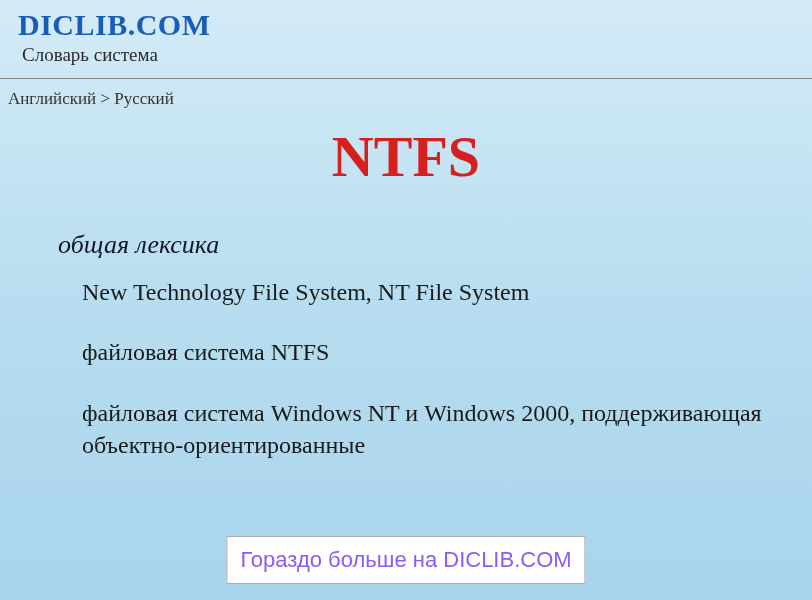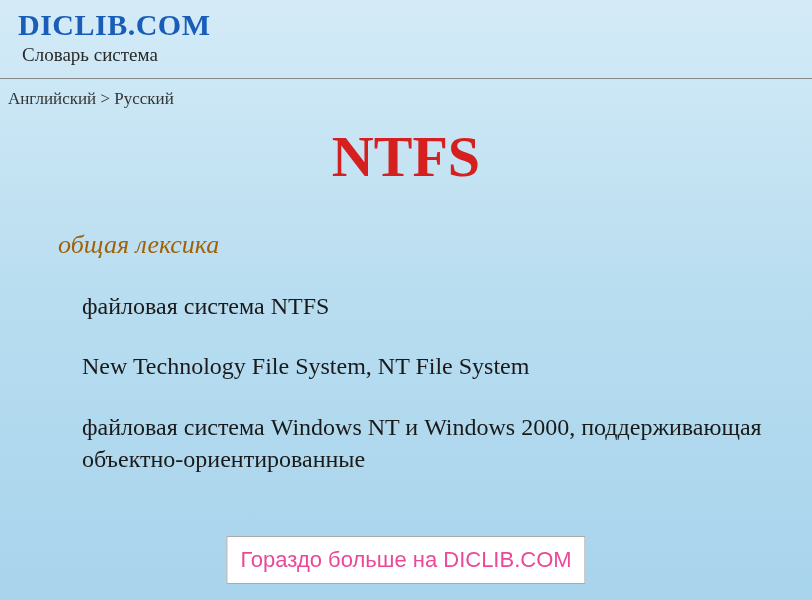--- a/index.html
+++ b/index.html
@@ -46,40 +46,40 @@
       color: #d62020;
       font-size: 58px;
       font-weight: bold;
       margin-top: 8px;
       margin-bottom: 40px;
     }
     .content {
       padding: 0 48px 0 58px;
     }
     .category {
-      color: #a16207;
+      color: #0f172a;
       font-style: italic;
       font-size: 26px;
-      margin-bottom: 30px;
+      margin-bottom: 16px;
     }
     .definition {
       color: #1a1a1a;
       font-size: 24px;
       margin-bottom: 28px;
       margin-left: 24px;
       line-height: 1.35;
     }
     .footer-button {
       position: absolute;
       bottom: 16px;
       left: 50%;
       transform: translateX(-50%);
       background: #ffffff;
       border: 1px solid #aaa;
-      color: #ec4899;
+      color: #8b5cf6;
       font-size: 22px;
       padding: 10px 13px;
       cursor: pointer;
       font-family: inherit;
     }
   </style>
 </head>
 <body>
 
 <div class="header">
@@ -92,18 +92,18 @@
 <div class="breadcrumb">
   <span>Английский</span>
   <span>&gt;</span>
   <span>Русский</span>
 </div>
 
 <h1 class="main-title">NTFS</h1>
 
 <div class="content">
   <div class="category">общая лексика</div>
+  <div class="definition">New Technology File System, NT File System</div>
   <div class="definition">файловая система NTFS</div>
-  <div class="definition">New Technology File System, NT File System</div>
   <div class="definition">файловая система Windows NT и Windows 2000, поддерживающая объектно-ориентированные</div>
 </div>
 
 <button class="footer-button">Гораздо больше на DICLIB.COM</button>
 
 </body></html>

